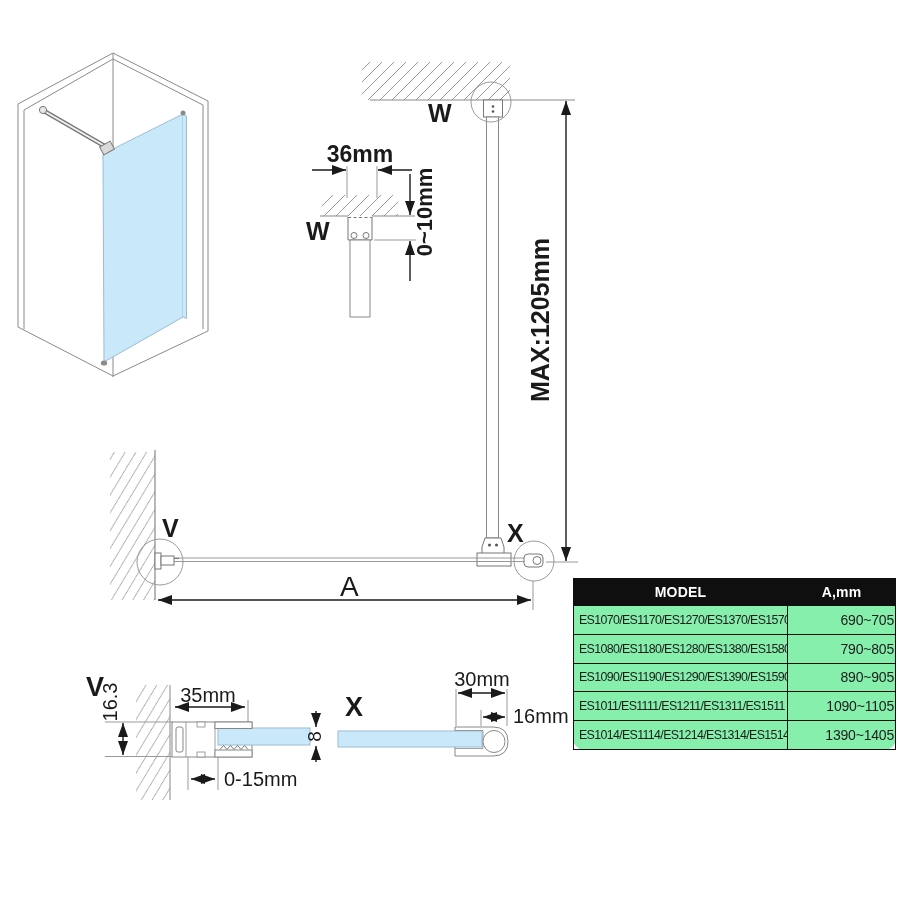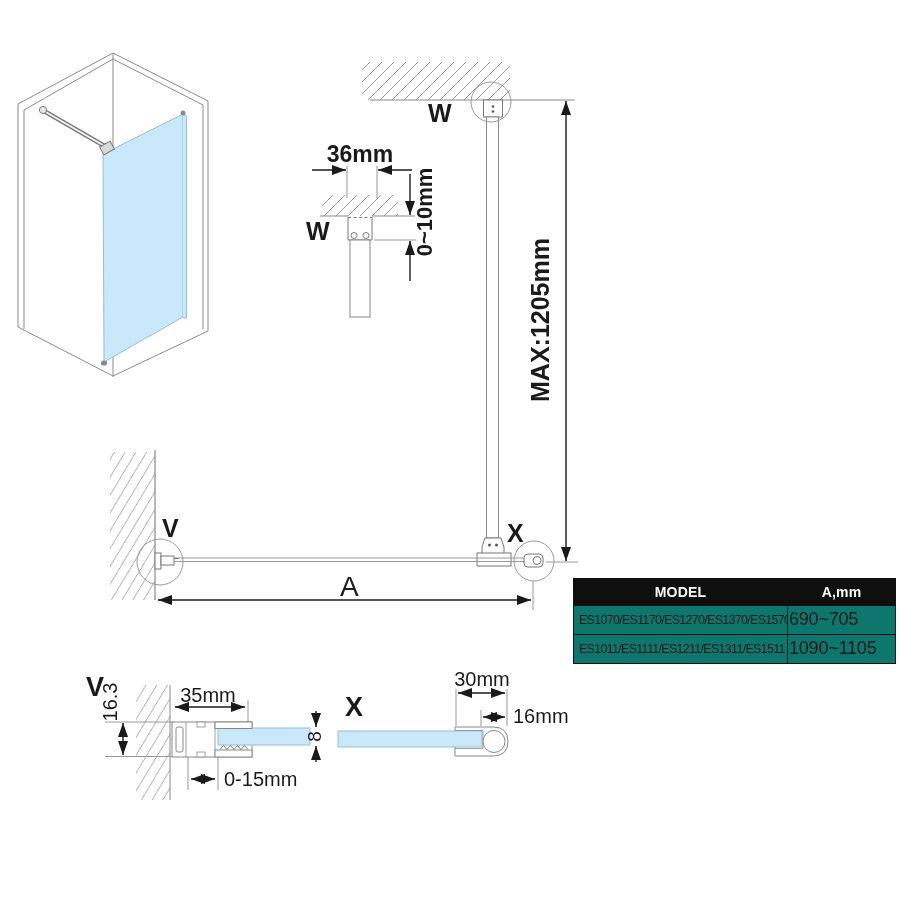--- a/index.html
+++ b/index.html
@@ -3,27 +3,27 @@
 <meta charset="utf-8">
 <style>
   html,body{margin:0;padding:0;background:#fff;}
   #canvas{position:relative;width:900px;height:900px;background:#fff;overflow:hidden;
           font-family:"Liberation Sans",sans-serif;}
   svg{position:absolute;left:0;top:0;}
   svg text{fill:#1a1a1a;font-family:"Liberation Sans",sans-serif;}
   .lblB{font-weight:bold;}
   
   #model-table{position:absolute;left:573px;top:578px;width:322px;border-collapse:collapse;
-               table-layout:fixed;background:#0f766e;}
+               table-layout:fixed;background:#86efac;border-radius:12px;}
   #model-table th,#model-table td{border:1.4px solid #0f0f0f;white-space:nowrap;overflow:hidden;}
   #model-table th{background:#0f0f0f;color:#fff;font-size:14px;font-weight:bold;height:24px;
                   text-align:center;letter-spacing:.2px;}
   #model-table td{height:25.8px;color:#1c1c1c;margin-left:48px;}
   #model-table td.model{font-size:12.4px;letter-spacing:-0.65px;padding-left:5px;text-align:left;}
-  #model-table td.amm{font-size:18px;text-align:left;letter-spacing:-0.2px;}
+  #model-table td.amm{font-size:14px;text-align:right;letter-spacing:-0.2px;}
   #model-table col.c1{width:214px;} #model-table col.c2{width:108px;}
 </style>
 </head>
 <body>
 
 <div id="canvas">
 
 <svg width="900" height="900" viewBox="0 0 900 900">
   <defs>
     <marker id="arr" viewBox="0 0 14 10" refX="14" refY="5" markerWidth="14" markerHeight="10" markerUnits="userSpaceOnUse" orient="auto-start-reverse">
@@ -234,19 +234,31 @@
       <th>MODEL</th>
       <th>A,mm</th>
     </tr>
   </thead>
   <tbody>
     <tr>
       <td class="model">ES1070/ES1170/ES1270/ES1370/ES1570</td>
       <td class="amm">690~705</td>
     </tr>
     <tr>
+      <td class="model">ES1080/ES1180/ES1280/ES1380/ES1580</td>
+      <td class="amm">790~805</td>
+    </tr>
+    <tr>
+      <td class="model">ES1090/ES1190/ES1290/ES1390/ES1590</td>
+      <td class="amm">890~905</td>
+    </tr>
+    <tr>
       <td class="model">ES1011/ES1111/ES1211/ES1311/ES1511</td>
       <td class="amm">1090~1105</td>
     </tr>
+    <tr>
+      <td class="model">ES1014/ES1114/ES1214/ES1314/ES1514</td>
+      <td class="amm">1390~1405</td>
+    </tr>
   </tbody>
 </table>
 
 </div>
 
 </body></html>

